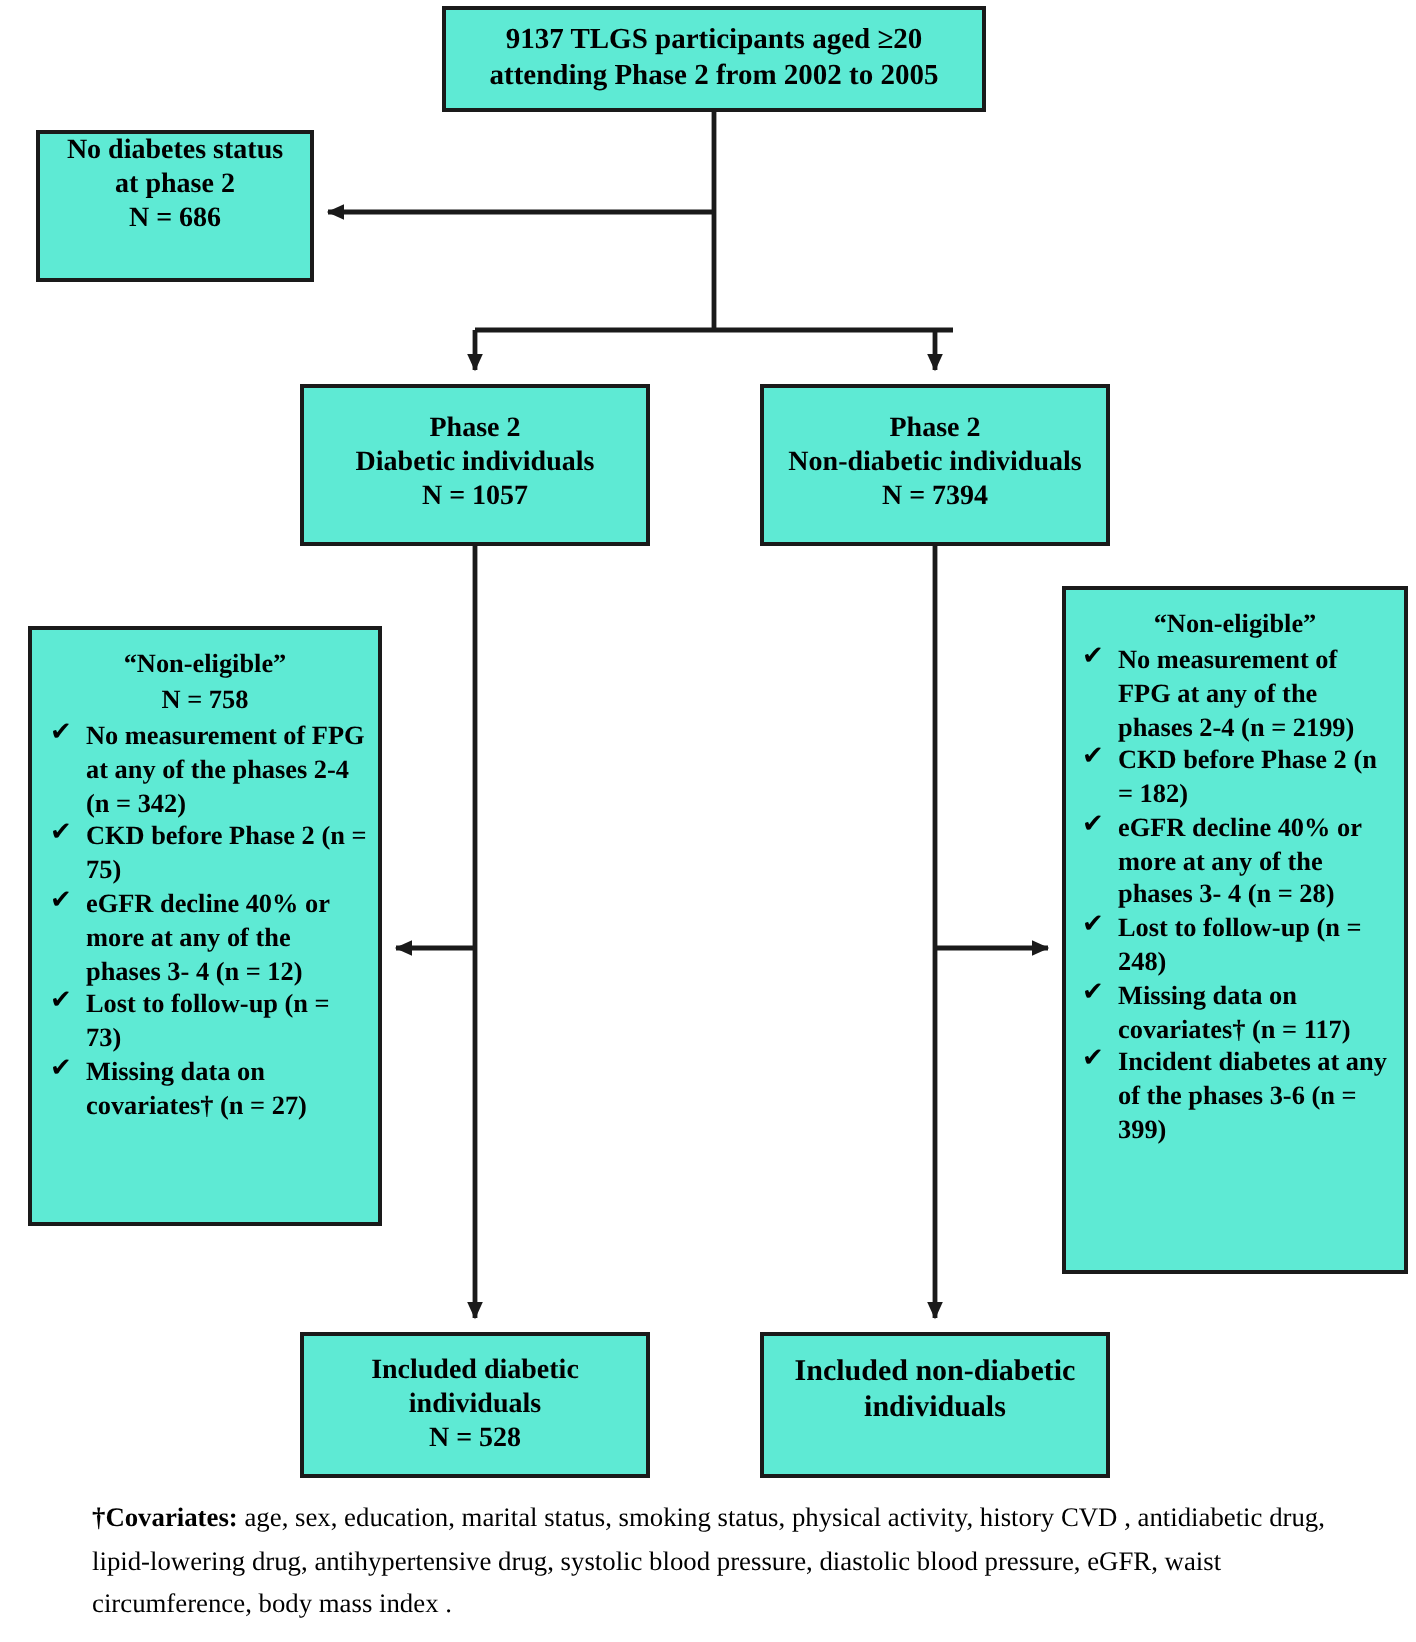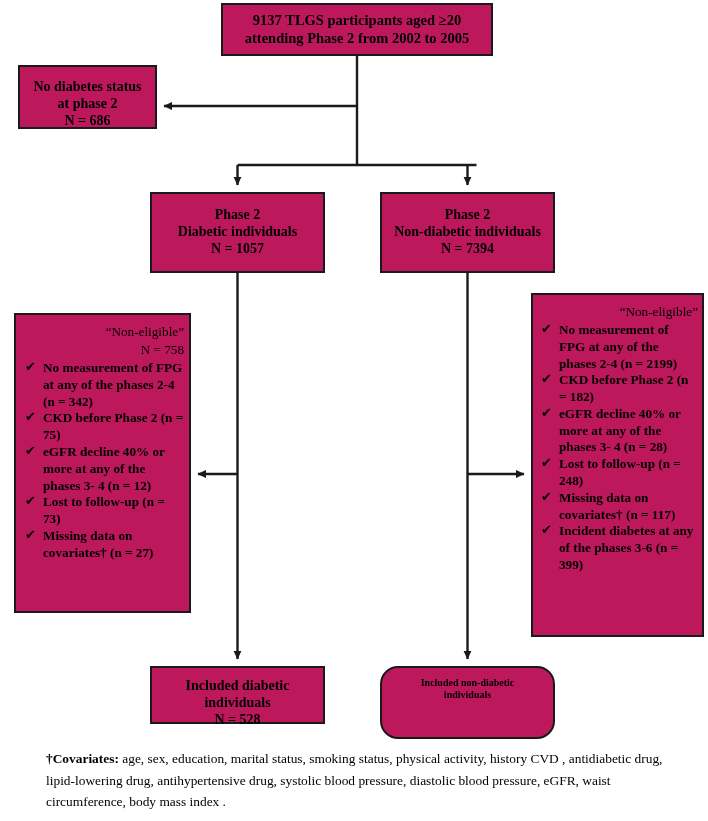--- a/index.html
+++ b/index.html
@@ -19,43 +19,43 @@
     position: absolute;
     left: 0;
     top: 0;
     width: 708px;
     height: 821px;
   }
   .node {
     position: absolute;
     box-sizing: border-box;
     border: 2px solid #1a1a1a;
-    background: #be185d;
+    background: #5eead4;
     font-weight: bold;
     line-height: 1.22;
   }
   .node .ctr {
     text-align: center;
   }
   .line { display: block; }
 
   
   #node-top     { left: 221px; top: 3px;   width: 272px; height: 53px;  padding-top: 7px;  font-size: 14.5px; }
-  #node-nostat  { left: 18px;  top: 65px;  width: 139px; height: 64px;  padding-top: 11px; font-size: 14px; }
+  #node-nostat  { left: 18px;  top: 65px;  width: 139px; height: 76px;  font-size: 14px; }
   #node-dia     { left: 150px; top: 192px; width: 175px; height: 81px;  padding-top: 12px; font-size: 14px; }
   #node-nondia  { left: 380px; top: 192px; width: 175px; height: 81px;  padding-top: 12px; font-size: 14px; }
-  #node-inc-d   { left: 150px; top: 666px; width: 175px; height: 58px;  padding-top: 9px;  font-size: 14px; }
-  #node-inc-nd  { left: 380px; top: 666px; width: 175px; height: 73px;  padding-top: 9px;  font-size: 10px; border-radius: 18px; }
+  #node-inc-d   { left: 150px; top: 666px; width: 175px; height: 73px;  padding-top: 9px;  font-size: 14px; }
+  #node-inc-nd  { left: 380px; top: 666px; width: 175px; height: 73px;  padding-top: 9px;  font-size: 15px; }
 
   #node-nonel-l { left: 14px;  top: 313px; width: 177px; height: 300px; font-size: 13.2px; padding: 9px 5px 0 5px; }
   #node-nonel-r { left: 531px; top: 293px; width: 173px; height: 344px; font-size: 13.2px; padding: 9px 4px 0 4px; }
 
   .elig-head {
-    text-align: right;
-    font-weight: normal;
+    text-align: center;
+    font-weight: bold;
     margin-bottom: 2px;
   }
   ul.checks {
     list-style: none;
     margin: 0;
     padding: 0;
   }
   ul.checks li {
     position: relative;
     padding-left: 18px;

